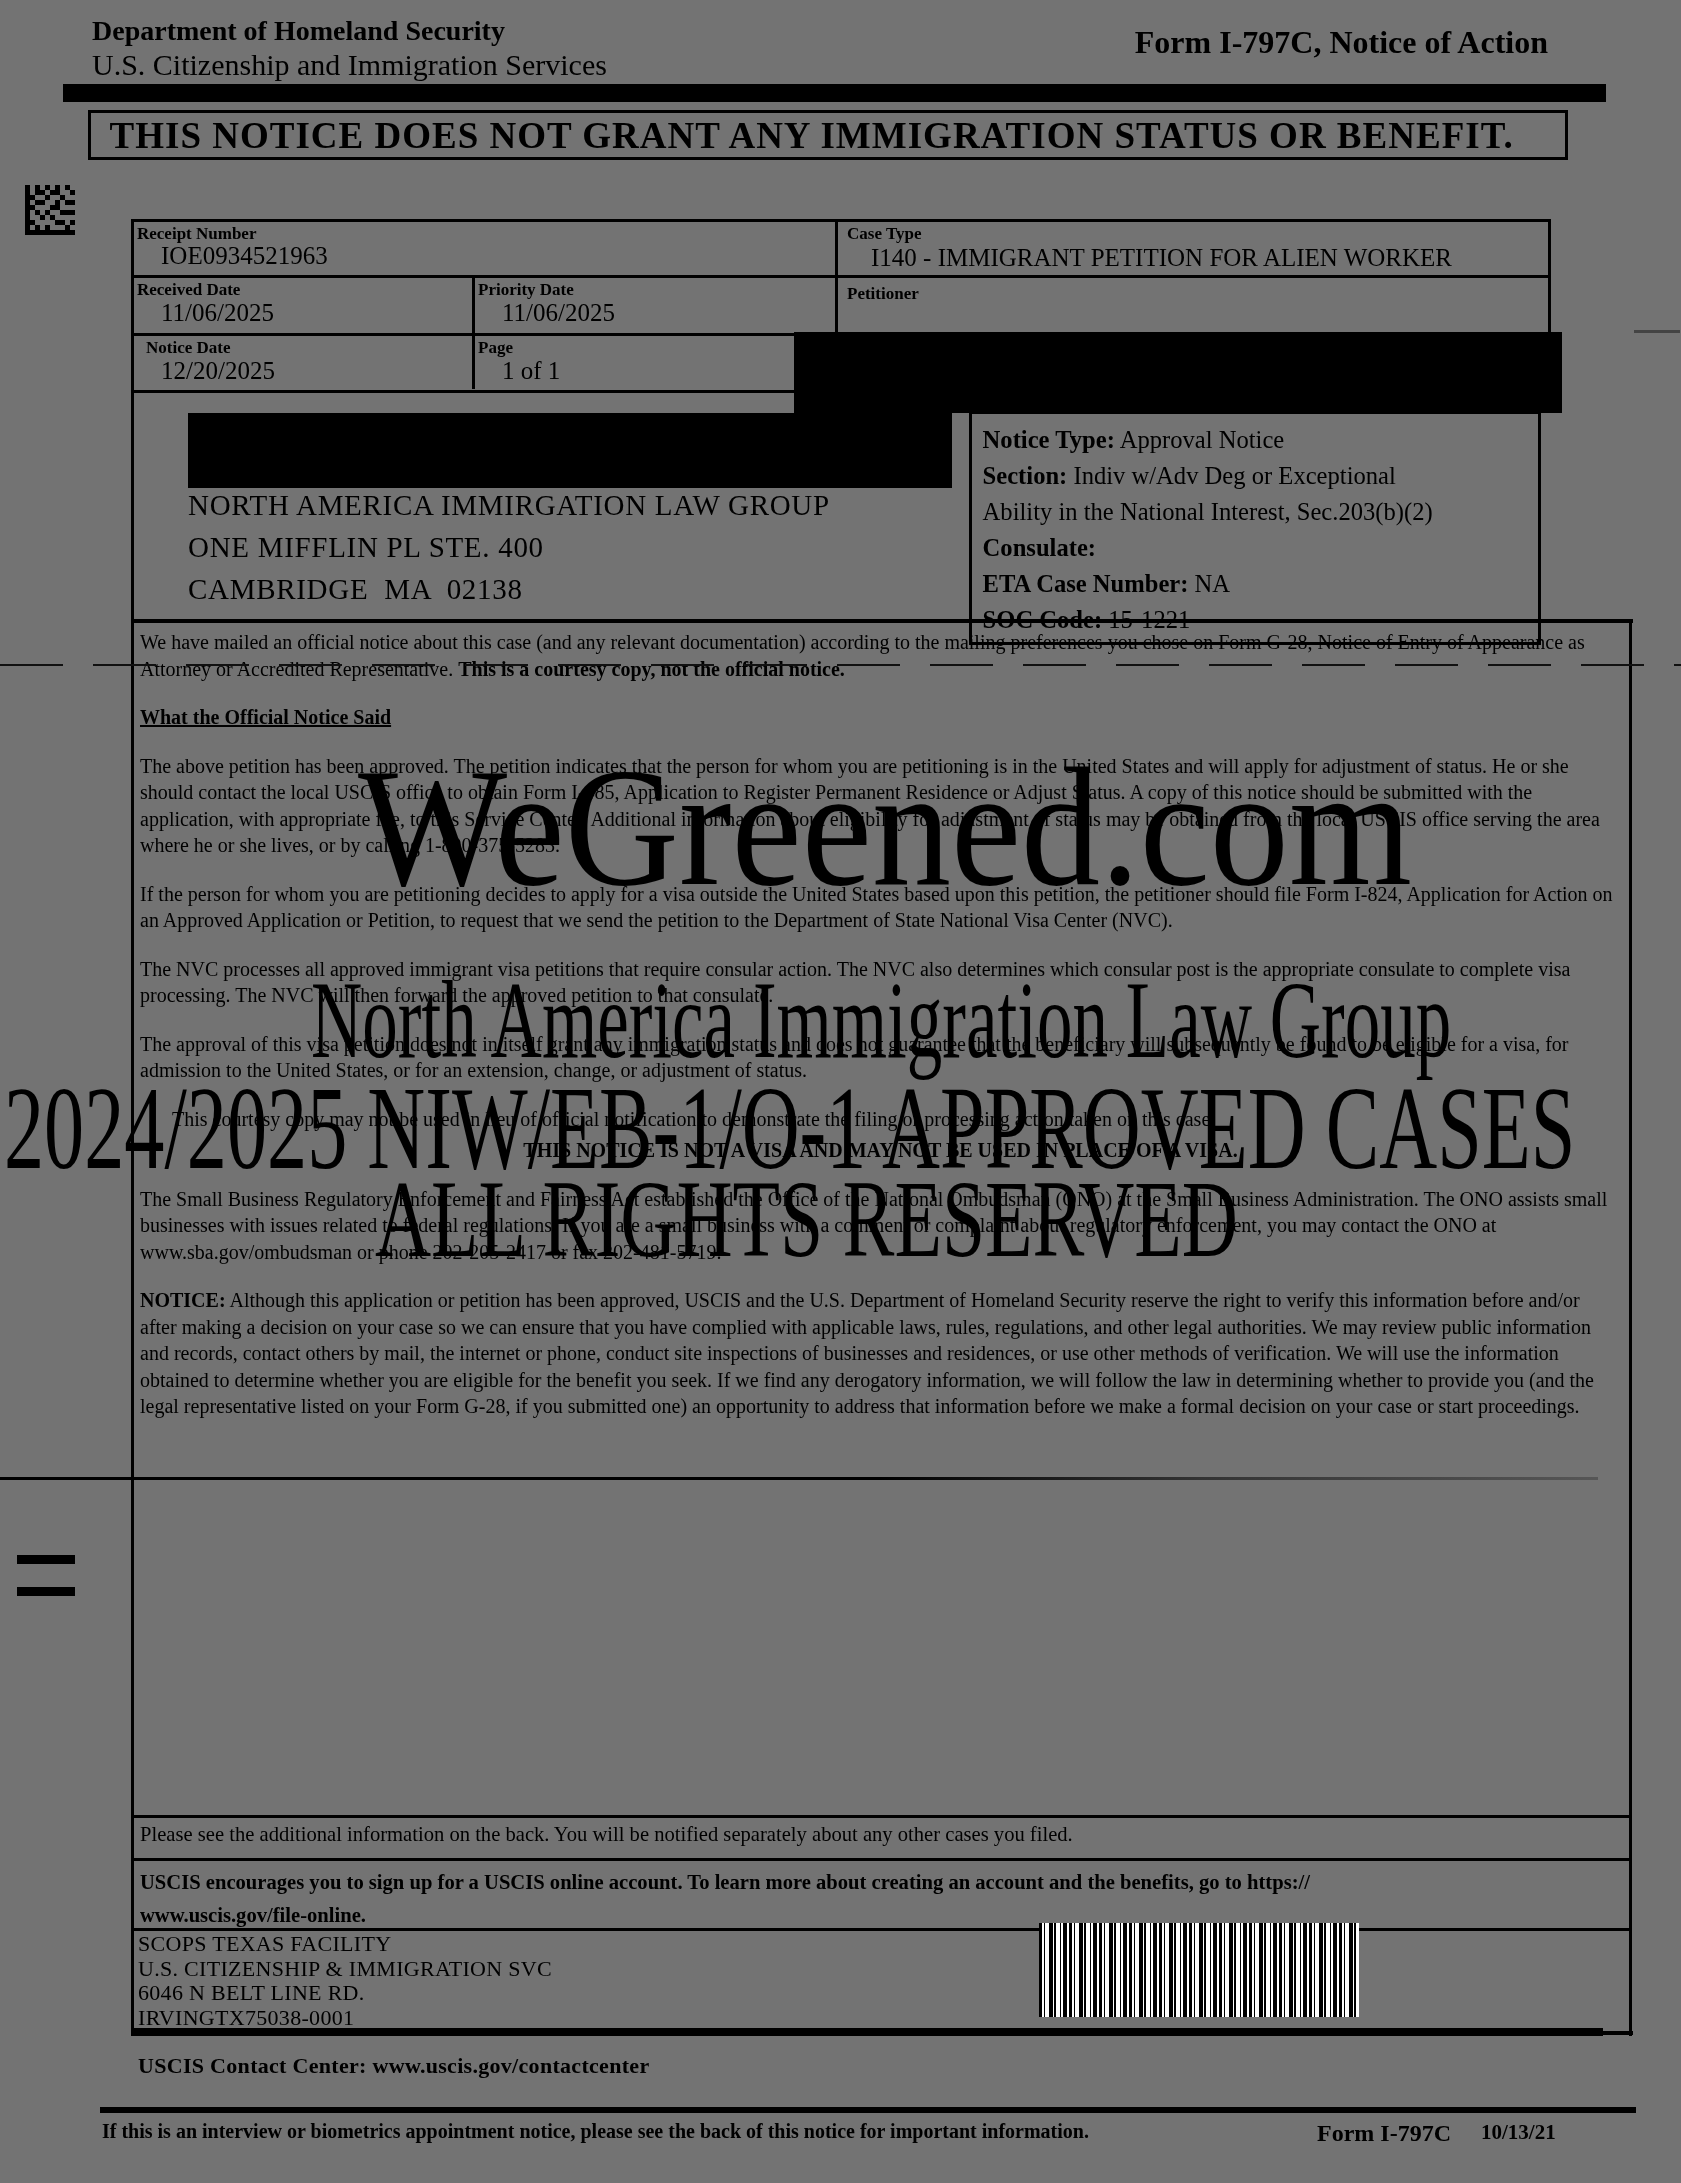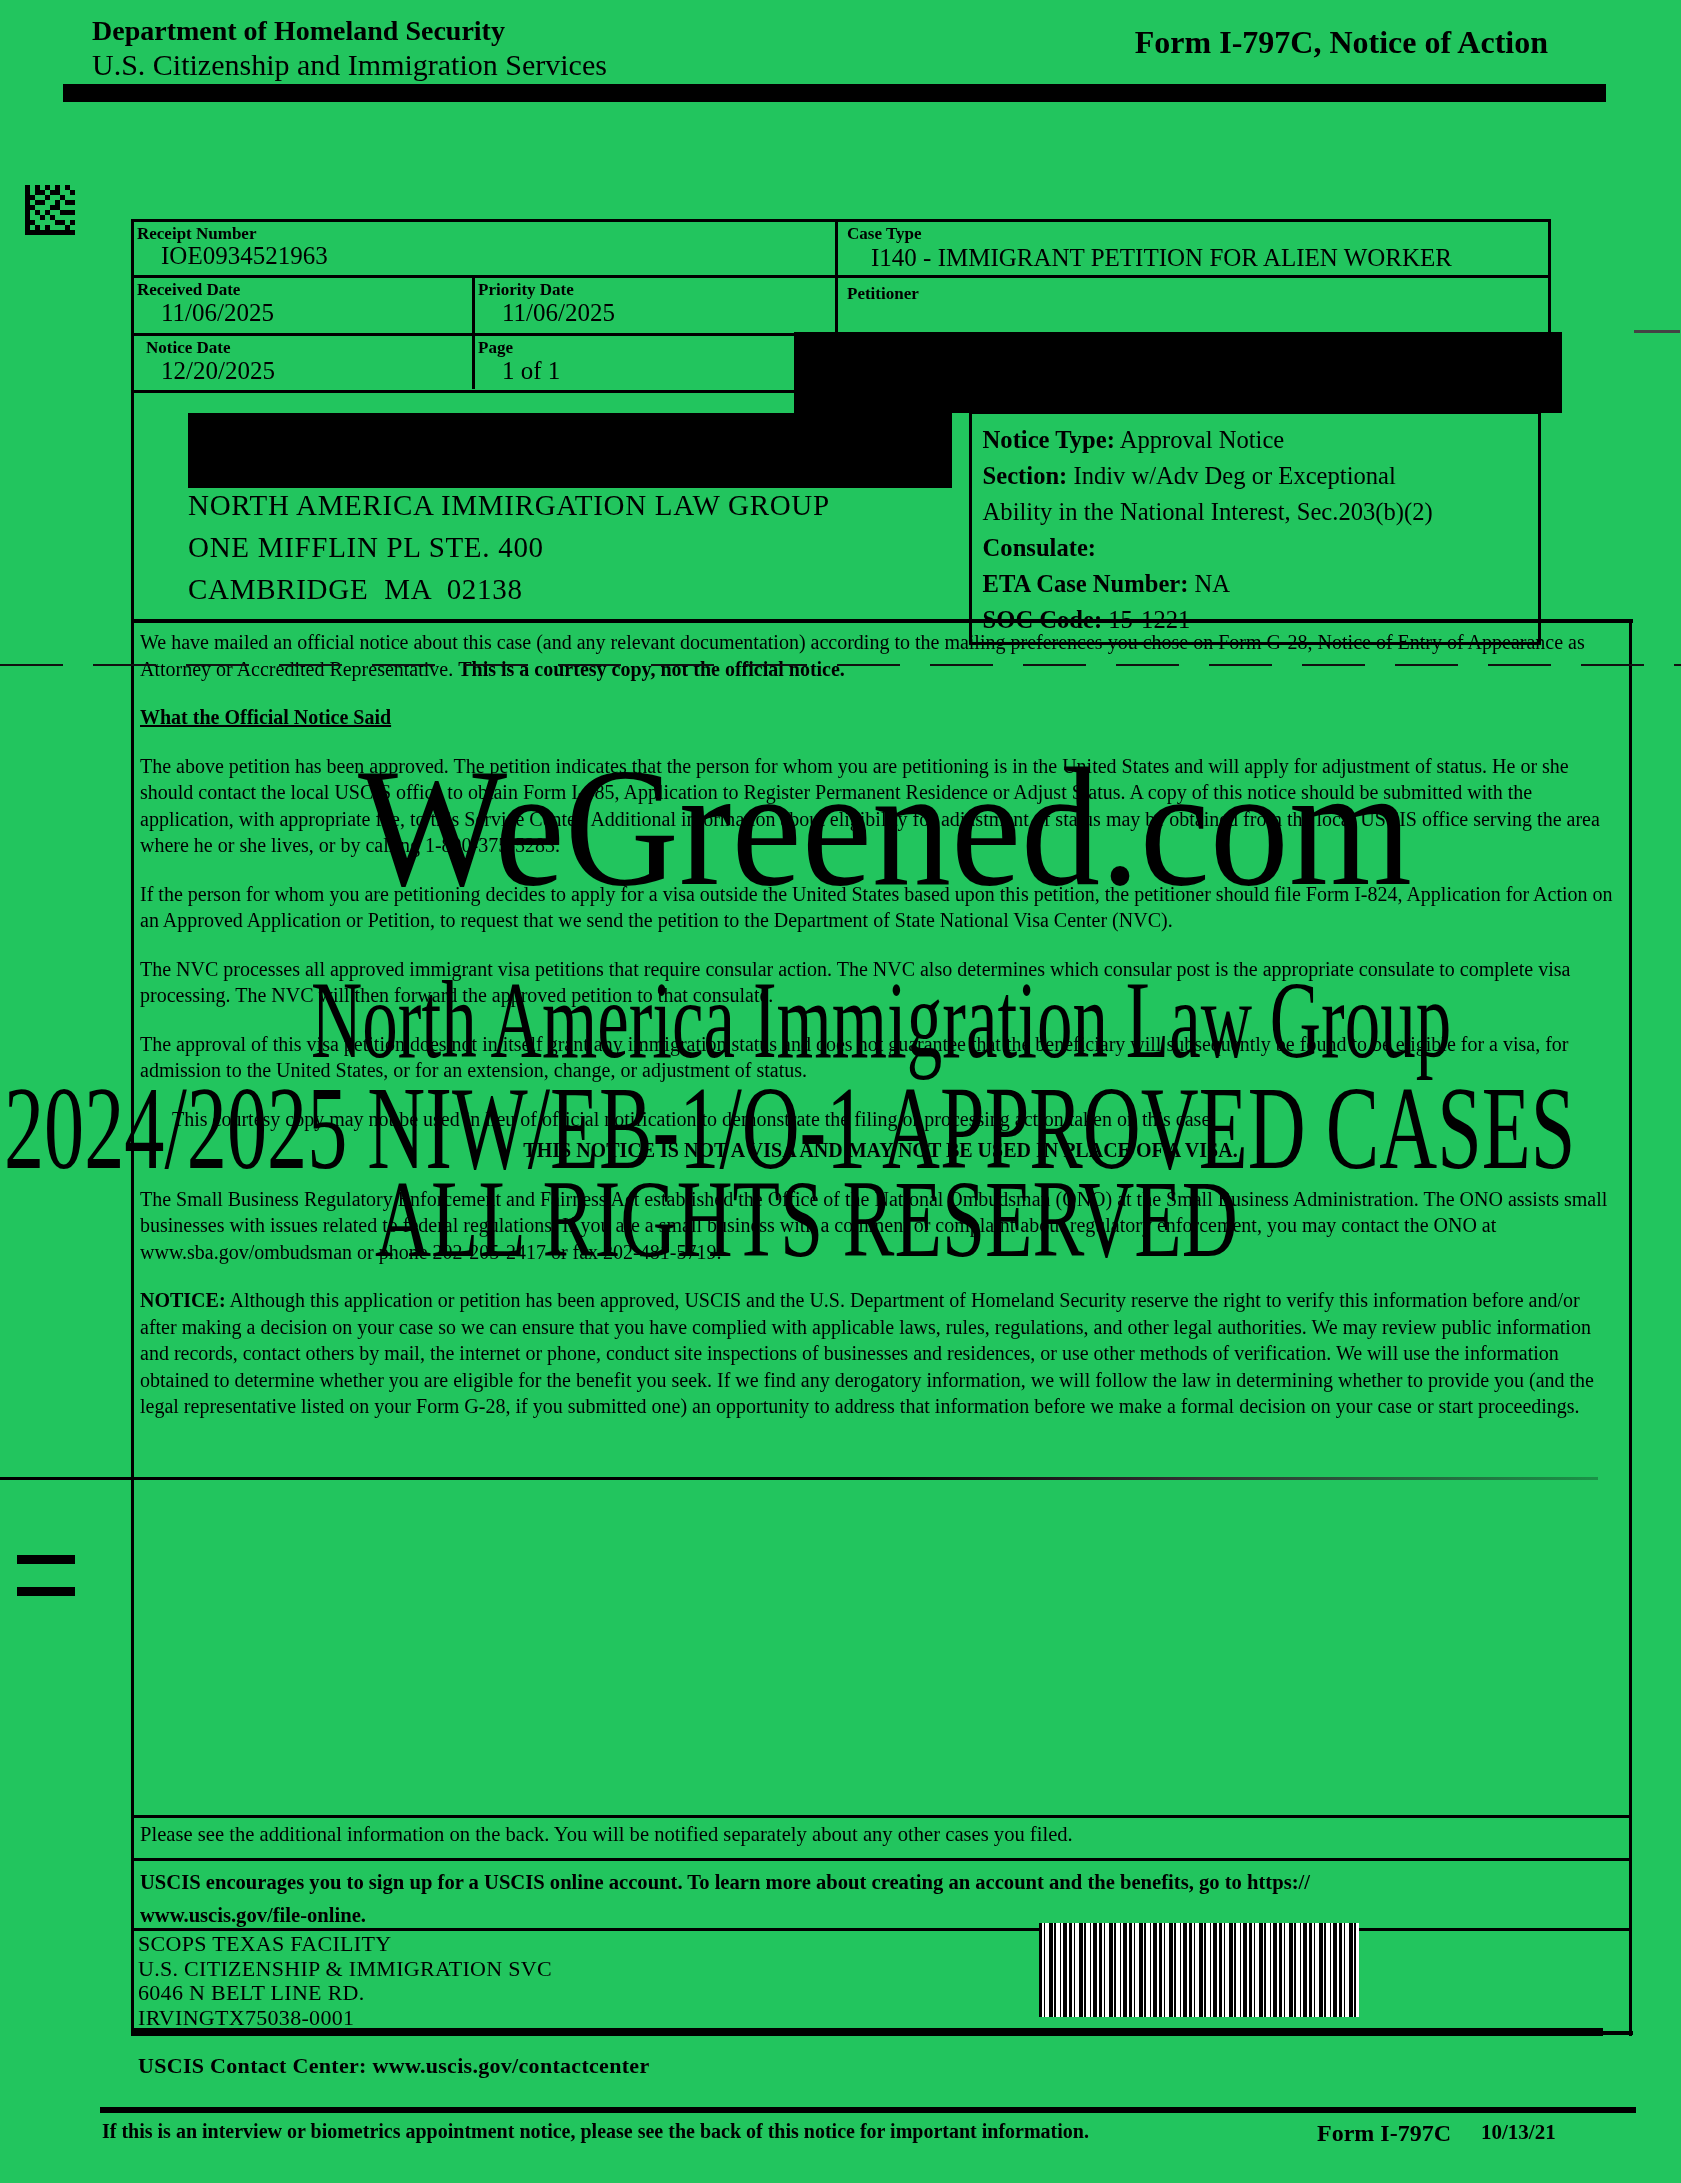--- a/index.html
+++ b/index.html
@@ -1,16 +1,16 @@
 <!DOCTYPE html>
 <html style="font-size:10.6px"><head>
 <meta charset="utf-8">
 <style>
   html,body{margin:0;padding:0;background:#e8e8e8;}
-  .page{position:relative;width:1682px;height:2183px;background:#22c55e;
+  .page{position:relative;width:1682px;height:2183px;background:#737373;
         font-family:"Liberation Serif", serif;color:#000;overflow:hidden;}
   .abs{position:absolute;}
   .b{font-weight:bold;}
   .line{position:absolute;background:#000;}
   .redact{position:absolute;background:#000;}
   
   .hdr1{left:92px;top:14.6px;font-size:28px;font-weight:bold;}
   .hdr2{left:92px;top:48px;font-size:30px;}
   .formtitle{left:863px;top:24px;width:685px;text-align:right;font-size:32px;font-weight:bold;}
   .topbar{left:63px;top:84px;width:1543px;height:18px;background:#000;}
@@ -64,20 +64,23 @@
 </head>
 <body>
 
 <div class="page">
 
   <div class="abs hdr1">Department of Homeland Security</div>
   <div class="abs hdr2">U.S. Citizenship and Immigration Services</div>
   <div class="abs formtitle">Form I-797C, Notice of Action</div>
   <div class="topbar abs"></div>
 
+  <div class="abs bannerbox">
+    <span class="bannertext">THIS NOTICE DOES NOT GRANT ANY IMMIGRATION STATUS OR BENEFIT.</span>
+  </div>
 
   <svg class="abs" style="left:25px;top:184px;" width="50" height="52" viewBox="0 0 10 10">
     <g fill="#000">
       <rect x="0" y="0" width="1" height="10"></rect>
         <rect x="0" y="9" width="10" height="1"></rect>
       <rect x="2" y="0" width="1" height="1"></rect>
         <rect x="4" y="0" width="1" height="1"></rect>
         <rect x="6" y="0" width="1" height="1"></rect>
         <rect x="8" y="0" width="1" height="1"></rect>
       <rect x="9" y="1" width="1" height="1"></rect>

